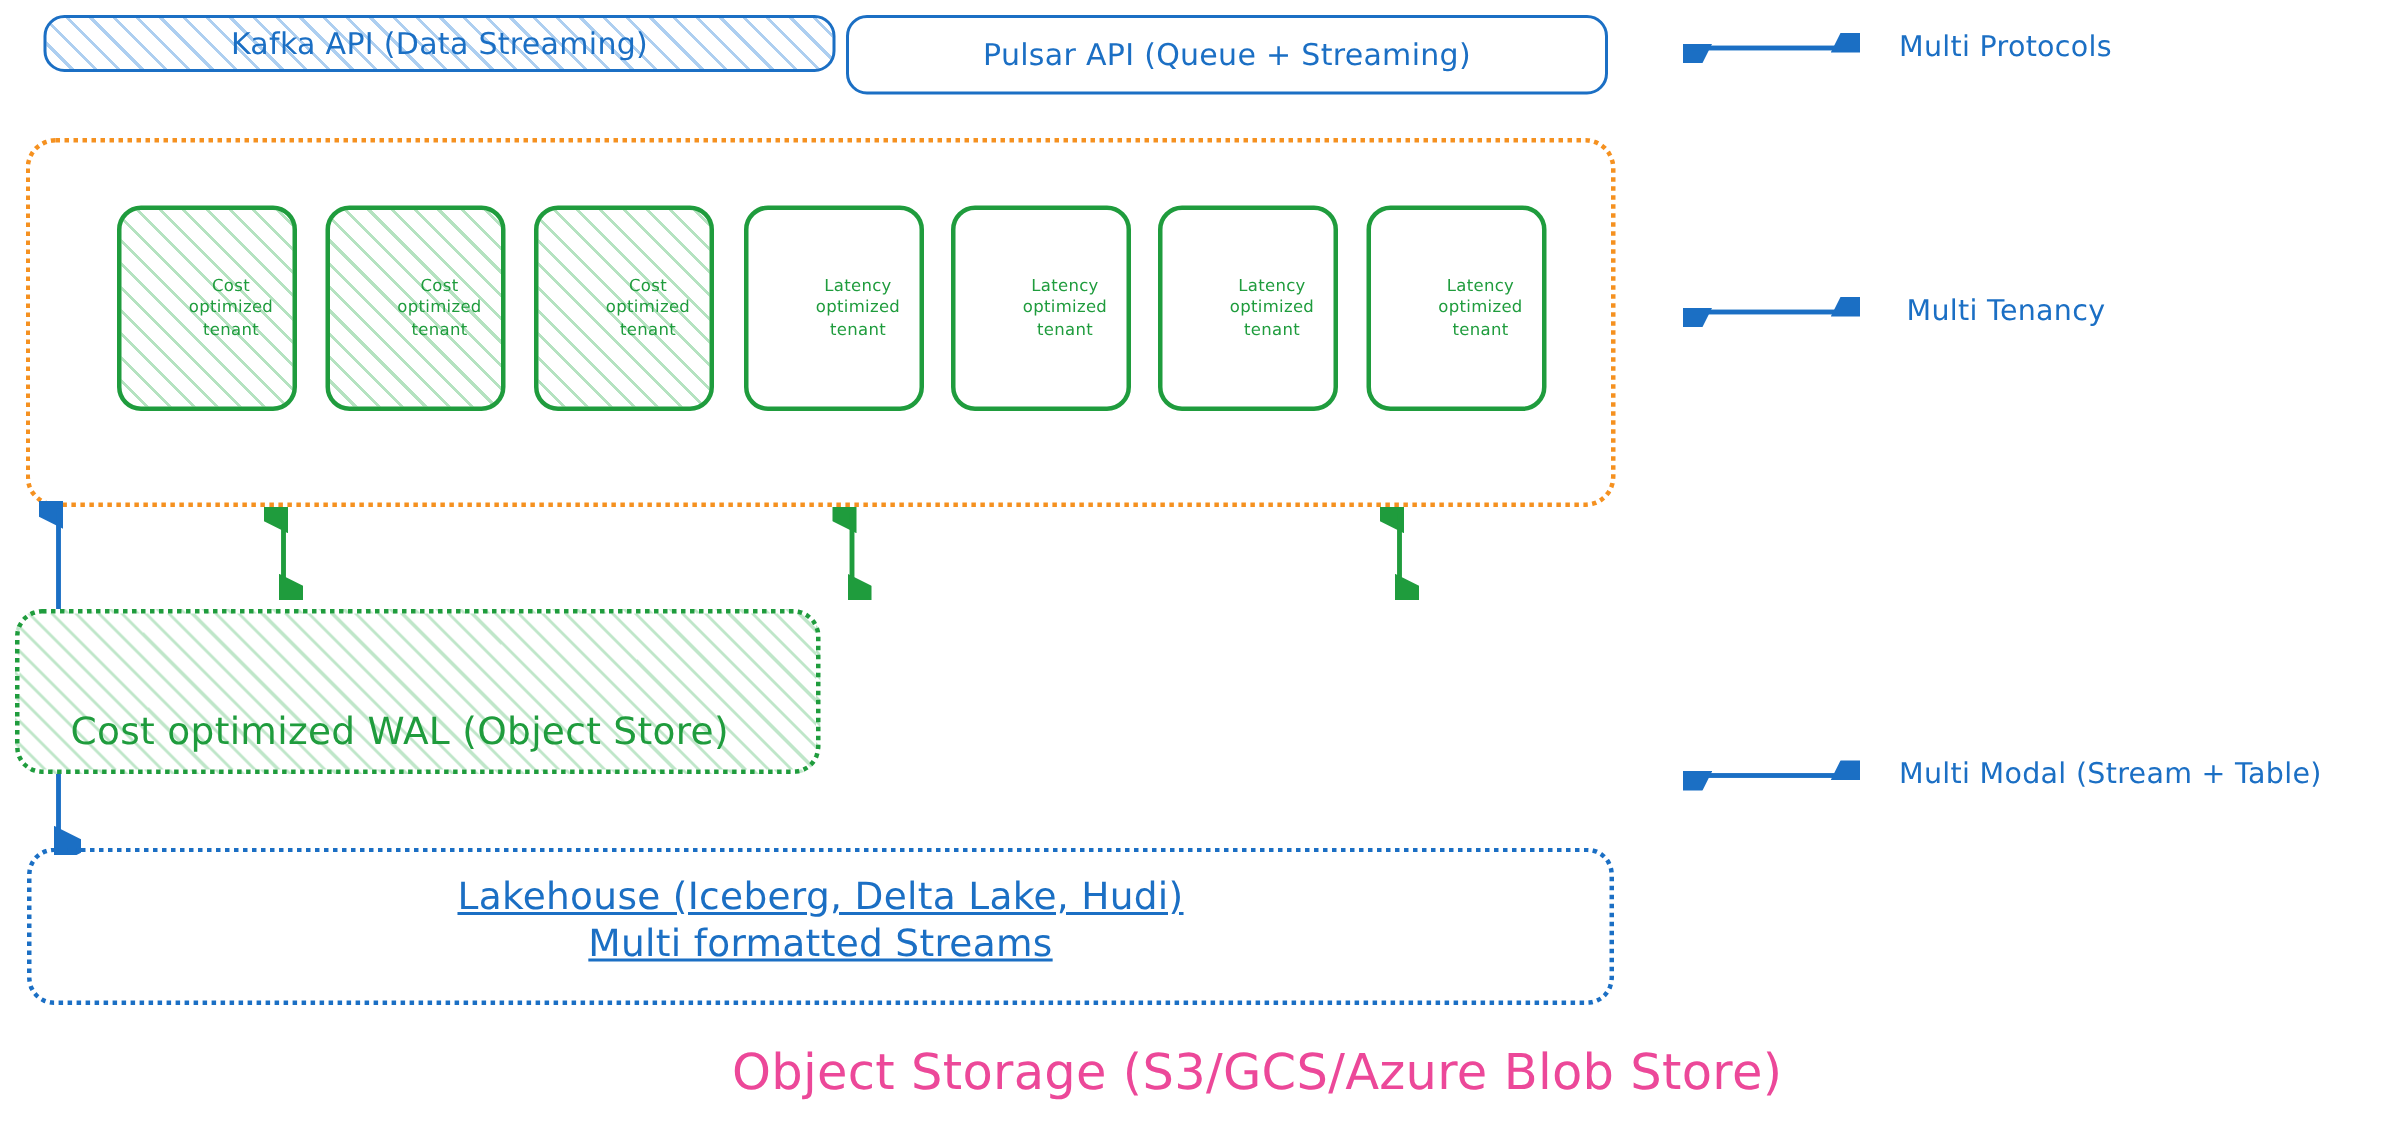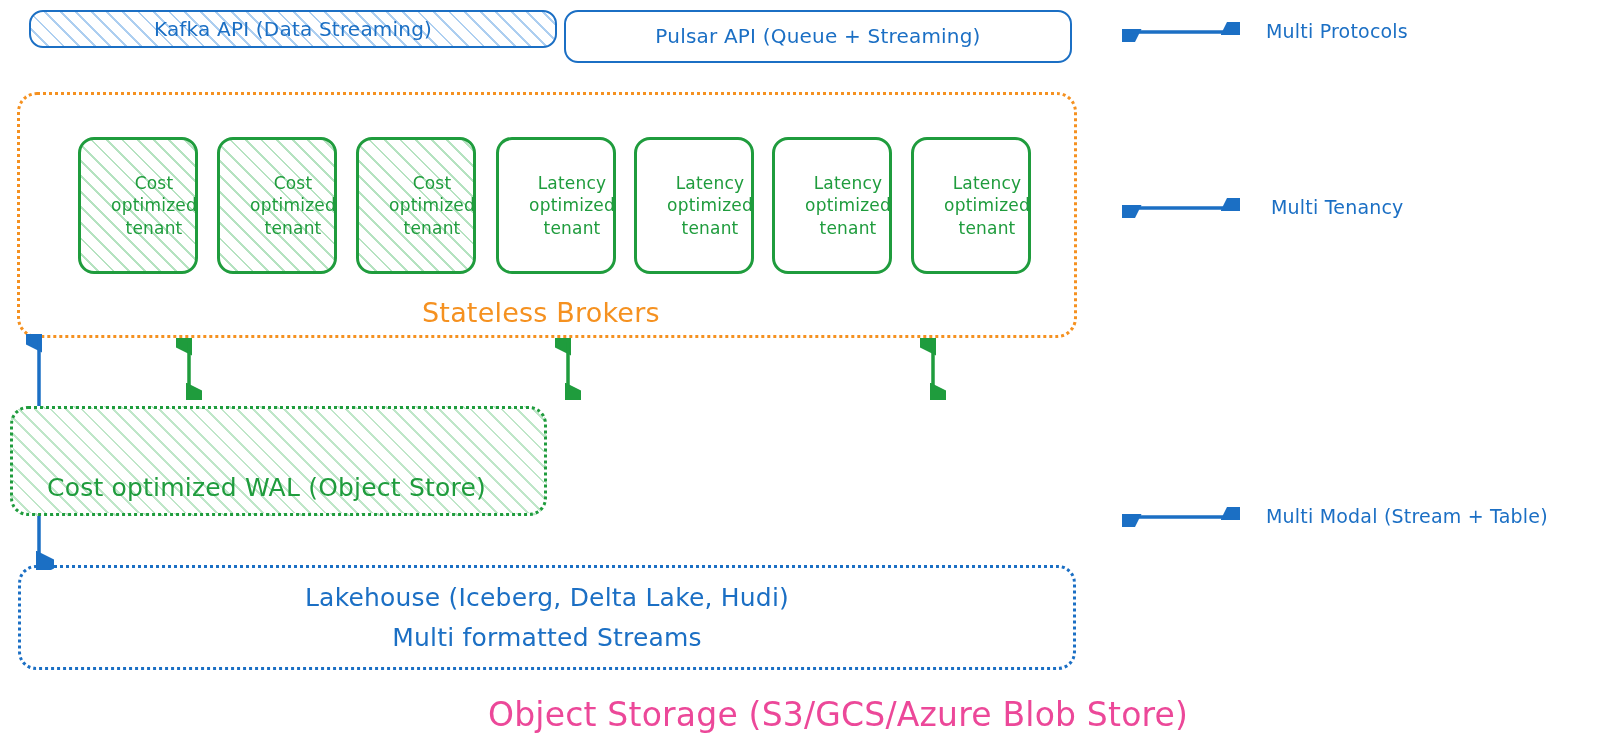--- a/index.html
+++ b/index.html
@@ -65,21 +65,21 @@
   .brokers-title {
     position: absolute;
     font-size: 27px;
     color: #f59120;
   }
 
   
   .tenant {
     border: 3px solid #1f9c3d;
     border-radius: 16px;
-    font-size: 17px;
+    font-size: 11px;
     color: #1f9c3d;
     background: #ffffff;
     padding-left: 32px;
   }
   .tenant.hatched {
     background-color: #ffffff;
     background-image: repeating-linear-gradient(
       45deg,
       rgba(60,180,90,0.38) 0px,
       rgba(60,180,90,0.38) 2px,
@@ -110,23 +110,24 @@
   }
   .wal .label {
     padding: 0 0 10px 34px;
   }
 
   
   .lakehouse {
     border: 3px dotted #1b6fc4;
     border-radius: 18px;
     flex-direction: column;
-    justify-content: space-between;
+    justify-content: flex-start;
     color: #1b6fc4;
     font-size: 25px;
+    text-decoration: underline;
   }
   .lakehouse .label { padding: 0; }
 
   .object-storage {
     position: absolute;
     font-size: 33px;
     color: #ec4899;
     white-space: pre;
   }
 
@@ -190,21 +191,20 @@
     <span class="label">Latency
 optimized
 tenant</span>
   </div>
   <div class="node tenant" style="left:911px; top:137px; width:120px; height:137px;">
     <span class="label">Latency
 optimized
 tenant</span>
   </div>
 
-  <div class="brokers-title label" style="left:422px; top:296px;">Stateless Brokers</div>
 
   <svg class="connector" style="left:176px; top:338px;" width="26" height="62" viewBox="0 0 26 62">
     <defs>
       <marker id="gUp" markerWidth="9" markerHeight="9" refX="4.5" refY="8" orient="auto" markerUnits="strokeWidth">
         <path d="M4.5,0 L9,9 L0,9 Z" fill="#1f9c3d"></path>
       </marker>
       <marker id="gDown" markerWidth="9" markerHeight="9" refX="4.5" refY="8" orient="auto" markerUnits="strokeWidth">
         <path d="M4.5,0 L9,9 L0,9 Z" fill="#1f9c3d"></path>
       </marker>
     </defs>

